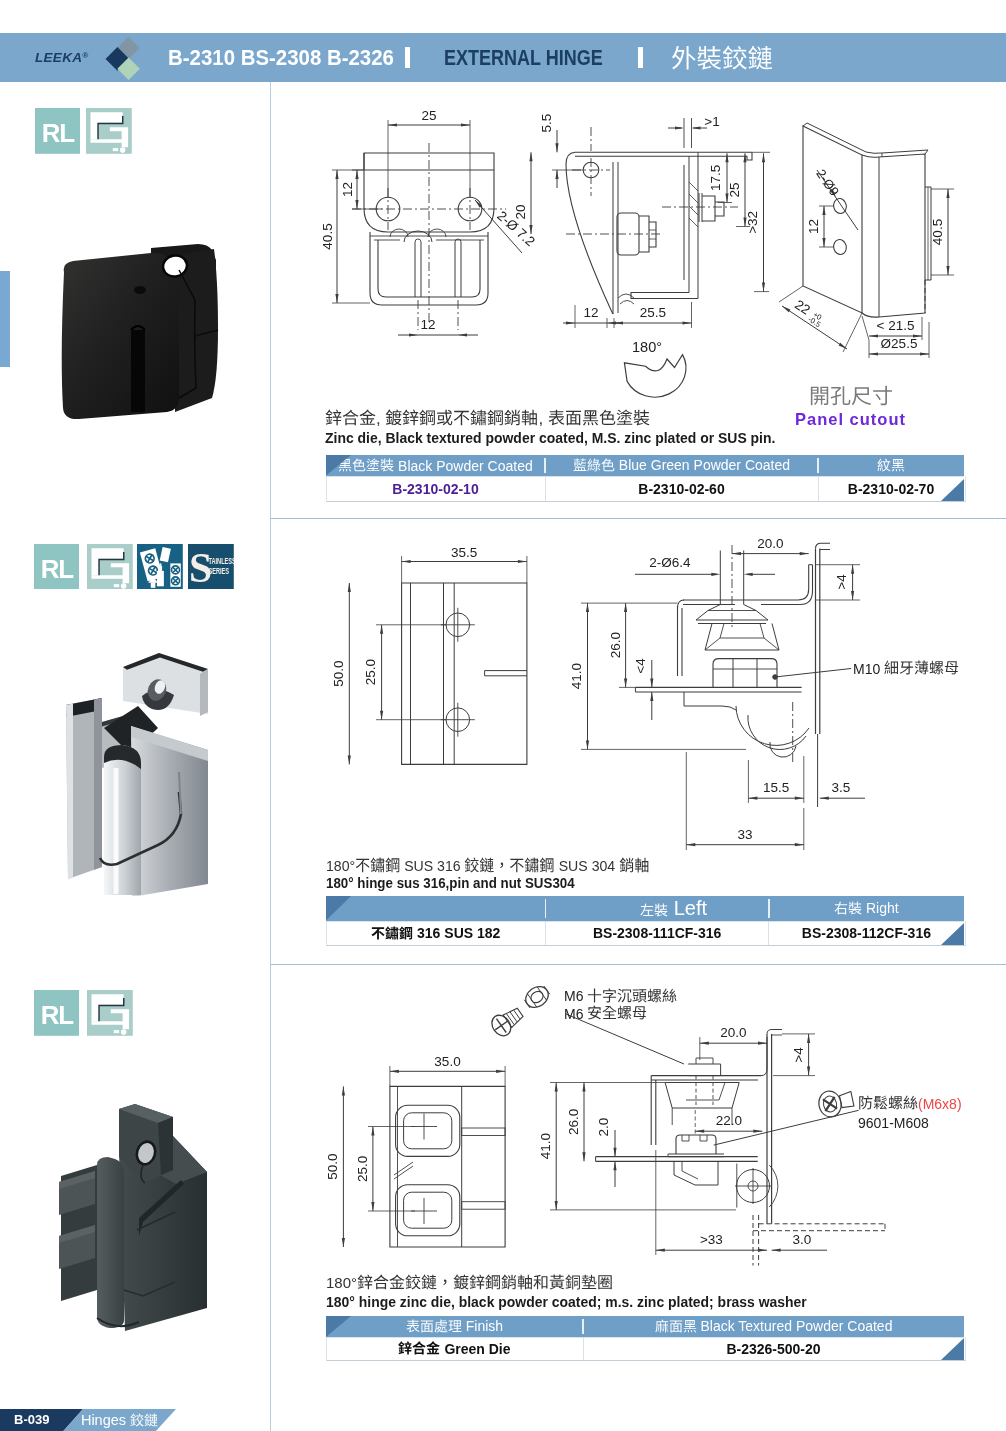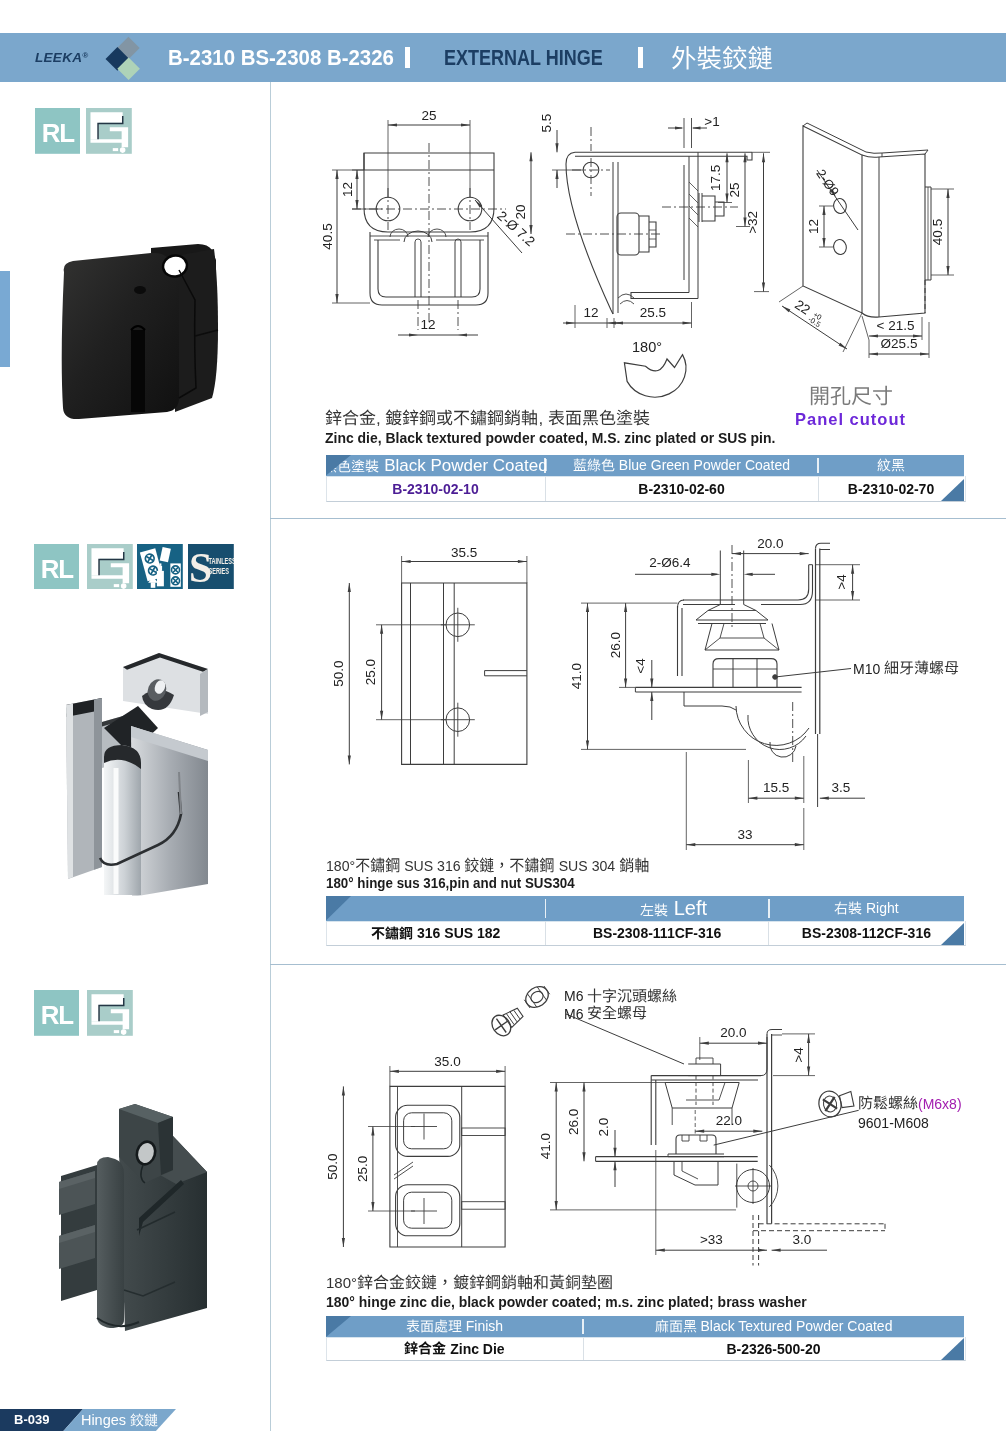--- a/index.html
+++ b/index.html
@@ -253,21 +253,21 @@
     <path d="M42 218 Q62 232 84 222" fill="none" stroke="#20282a" stroke-width="2"></path>
     <path d="M69 190 L88 196 L120 182" fill="none" stroke="#252d2f" stroke-width="1.5"></path>
   </svg>
 <div class="a" style="left:326.0px;top:455.0px;width:638.0px;height:20.5px;background:#6f9ec7"></div>
 <div class="a" style="left:544.2px;top:458.0px;width:1.5px;height:14.5px;background:#e8f0f6"></div>
 <div class="a" style="left:817.2px;top:458.0px;width:1.5px;height:14.5px;background:#e8f0f6"></div>
 <div class="a" style="left:326.0px;top:475.5px;width:638.0px;height:25.0px;background:#fff;border-bottom:1px solid #c3ced8;border-left:1px solid #dde4ea;border-right:1px solid #dde4ea"></div>
 <div class="a" style="left:326.0px;top:475.5px;width:638.0px;height:1.5px;background:#d7e4ee"></div>
 <div class="a" style="left:544.5px;top:475.5px;width:1.0px;height:25.0px;background:#d9e0e6"></div>
 <div class="a" style="left:817.5px;top:475.5px;width:1.0px;height:25.0px;background:#d9e0e6"></div>
-<div class="a cell" style="left:326.0px;top:455.0px;width:219.0px;height:21px;color:#fff;font-size:17px">
+<div class="a cell" style="left:326.0px;top:455.0px;width:219.0px;height:21px;color:#fff;font-size:14px">
     <span><svg style="display:inline-block;vertical-align:-0.12em;fill:#fff" width="56.0" height="14.0" viewBox="0 0 4000 1000">
         <g transform="translate(0,880) scale(1,-1)">
           <use href="#g4" x="0"></use>
           <use href="#g5" x="1000"></use>
           <use href="#g6" x="2000"></use>
           <use href="#g1" x="3000"></use>
         </g>
       </svg> Black Powder Coated</span>
   </div>
 <div class="a cell" style="left:545.0px;top:455.0px;width:273.0px;height:20.5px;color:#fff;font-size:14px">
@@ -373,21 +373,21 @@
         </g>
       </svg> Black Textured Powder Coated</span>
   </div>
 <div class="a cell" style="left:326.0px;top:1337.5px;width:257.0px;height:22.5px;color:#111;font-size:14px;font-weight:bold">
     <span><svg style="display:inline-block;vertical-align:-0.12em;fill:#111" width="42.0" height="14.0" viewBox="0 0 3000 1000">
         <g transform="translate(0,880) scale(1,-1)">
           <use href="#g20" x="0"></use>
           <use href="#g21" x="1000"></use>
           <use href="#g22" x="2000"></use>
         </g>
-      </svg> <b>Zinc Die</b></span>
+      </svg> <b>Green Die</b></span>
   </div>
 <div class="a cell" style="left:583.0px;top:1337.5px;width:381.0px;height:22.5px;color:#111;font-size:14px;font-weight:bold">
     <span>B-2326-500-20</span>
   </div>
 <svg class="a" style="left:941.0px;top:1338.0px" width="23" height="22.0">
     <polygon points="23,0 23,22.0 0,22.0" fill="#4a7aa5"></polygon>
   </svg>
 <svg class="a" style="left:326.0px;top:1315.5px" width="25" height="21.0">
     <polygon points="0,0 25,0 0,21.0" fill="#4a7aa5"></polygon>
   </svg>
@@ -928,20 +928,20 @@
       </g>
     </svg></div>
 <div class="a" style="left:564.0px;top:1002.5px;height:22px;line-height:22px;font-size:14px;color:#222;white-space:nowrap">M6 <svg style="display:inline-block;vertical-align:-0.12em;fill:#333" width="60.0" height="15.0" viewBox="0 0 4000 1000">
       <g transform="translate(0,880) scale(1,-1)">
         <use href="#g53" x="0"></use>
         <use href="#g54" x="1000"></use>
         <use href="#g46" x="2000"></use>
         <use href="#g47" x="3000"></use>
       </g>
     </svg></div>
-<div class="a" style="left:858.0px;top:1092.5px;height:22px;line-height:22px;font-size:14px;color:#a21caf;white-space:nowrap"><svg style="display:inline-block;vertical-align:-0.12em;fill:#333" width="60.0" height="15.0" viewBox="0 0 4000 1000">
+<div class="a" style="left:858.0px;top:1092.5px;height:22px;line-height:22px;font-size:14px;color:#ef4444;white-space:nowrap"><svg style="display:inline-block;vertical-align:-0.12em;fill:#333" width="60.0" height="15.0" viewBox="0 0 4000 1000">
       <g transform="translate(0,880) scale(1,-1)">
         <use href="#g55" x="0"></use>
         <use href="#g56" x="1000"></use>
         <use href="#g46" x="2000"></use>
         <use href="#g52" x="3000"></use>
       </g>
     </svg>(M6x8)</div>
 <div class="a" style="left:858.0px;top:1111.5px;height:22px;line-height:22px;font-size:14px;color:#222;white-space:nowrap">9601-M608</div>
 </body></html>

